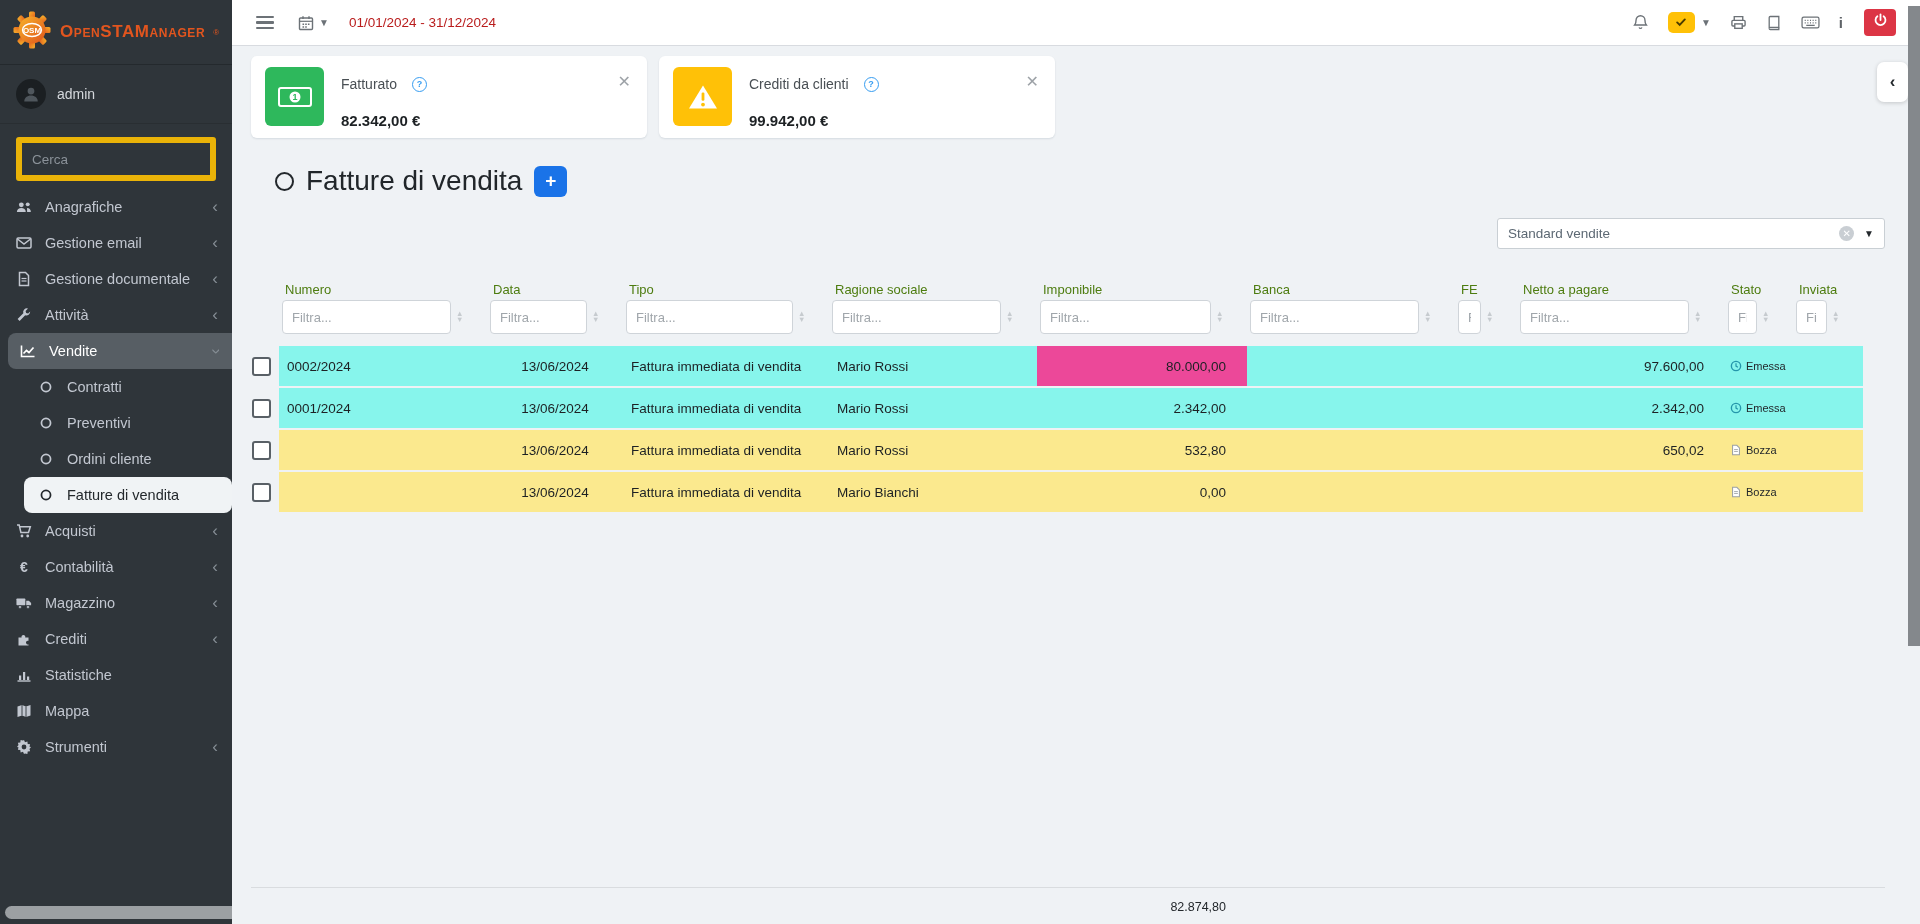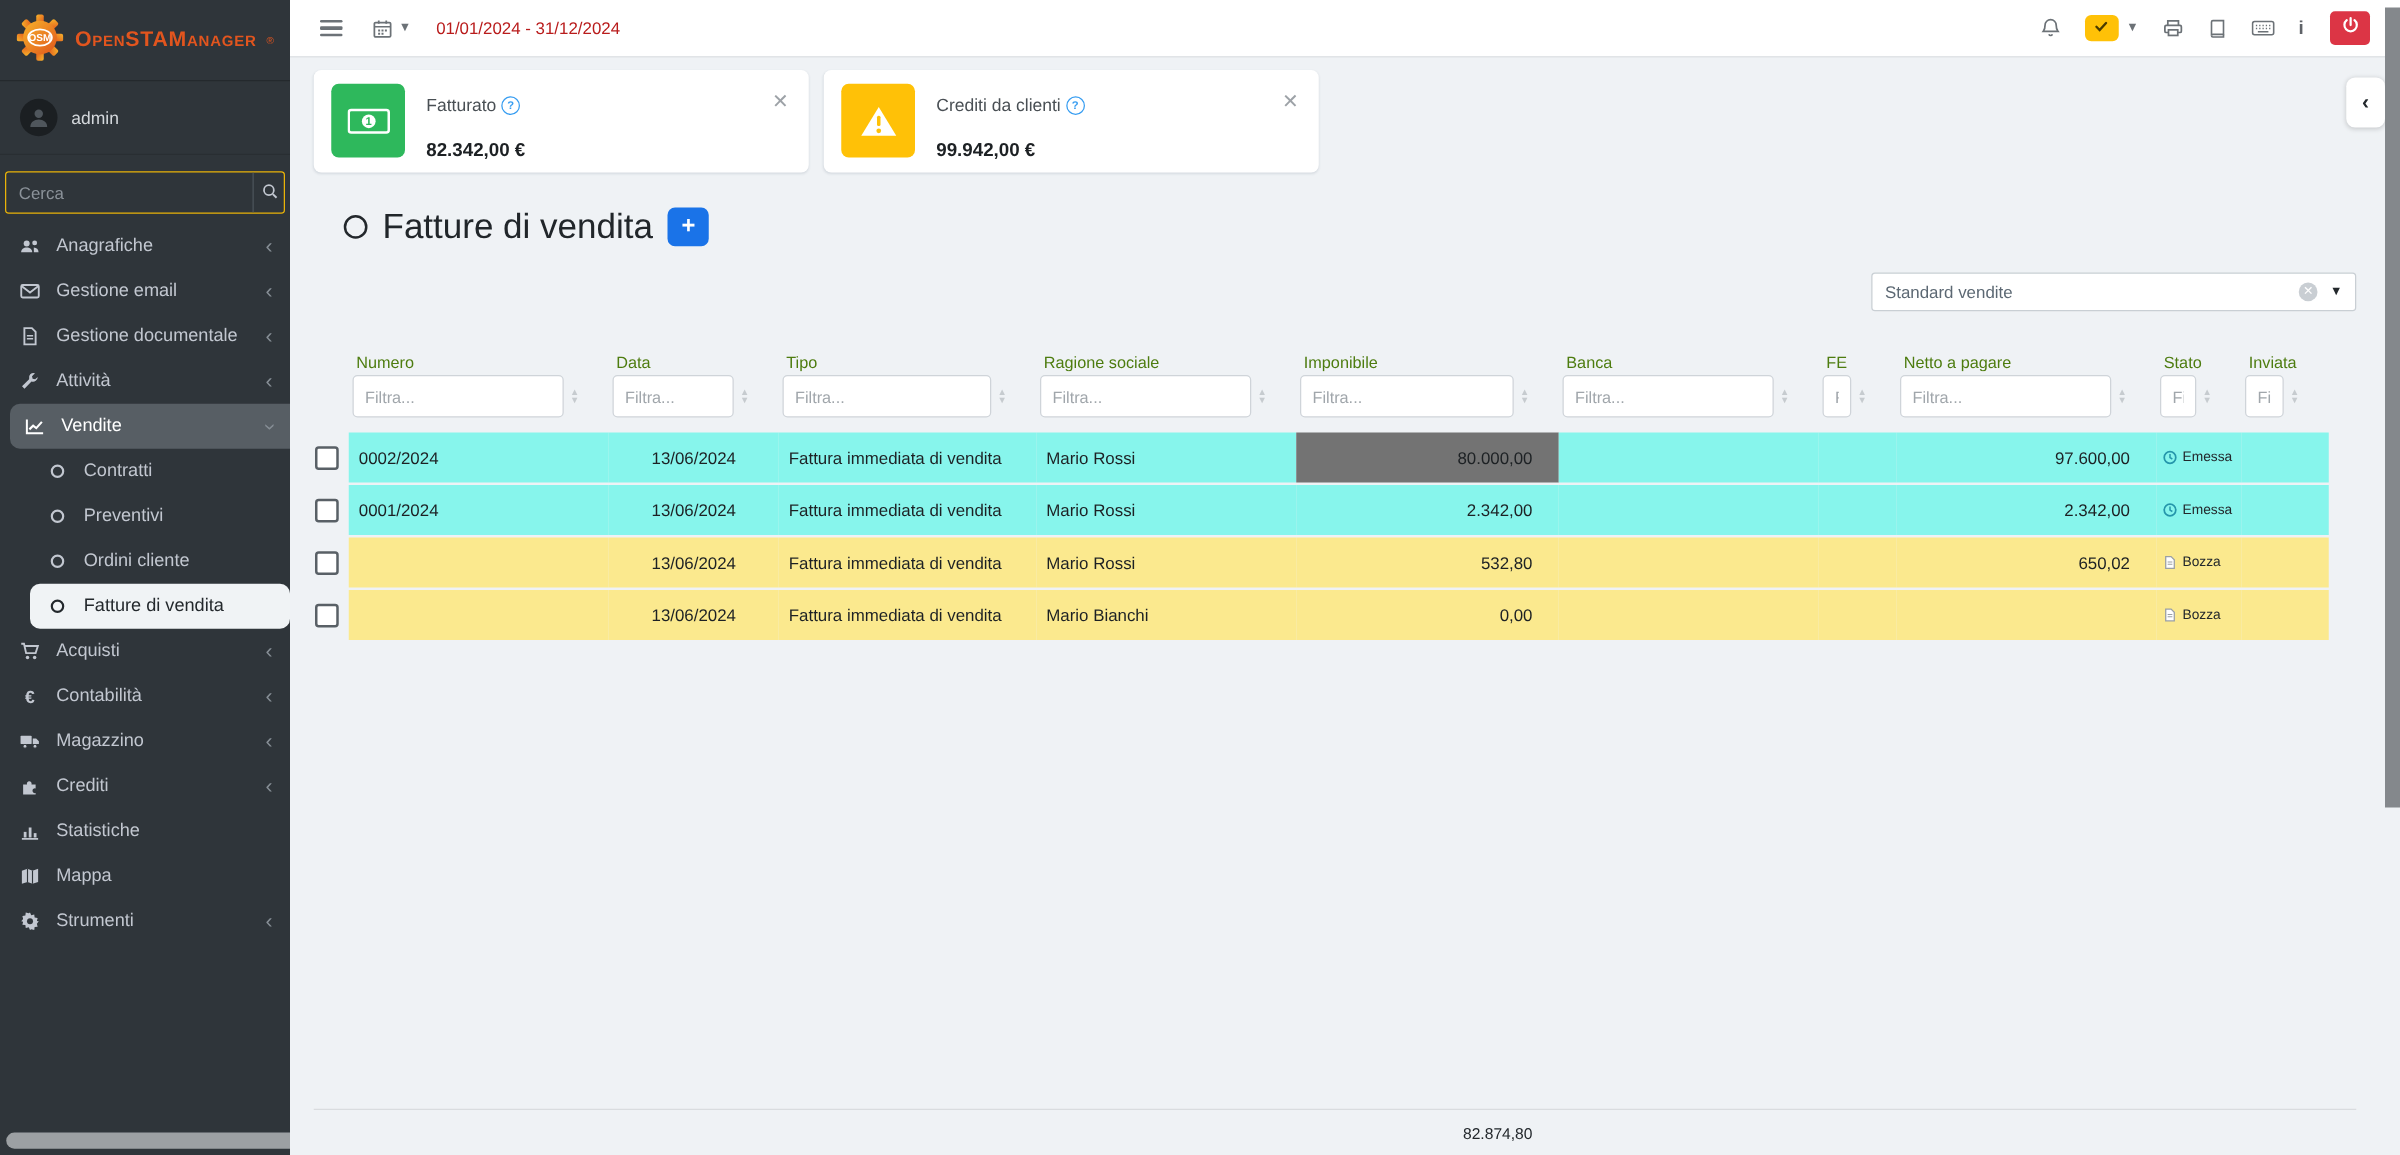--- a/index.html
+++ b/index.html
@@ -7,21 +7,21 @@
   .app{display:flex;width:1920px;height:924px}
 
   
   .sidebar{width:232px;flex-shrink:0;background:#2f353a;color:#c2c7d0;position:relative}
   .brand{height:64px;display:flex;align-items:center;gap:8px;padding:0 12px;border-bottom:1px solid rgba(0,0,0,.22)}
   .brand-name{color:#e2551e;font-weight:bold;font-size:17px;letter-spacing:.6px;font-variant:small-caps;white-space:nowrap}
   .brand-reg{color:#e2551e;font-size:8px;vertical-align:super}
   .user{display:flex;align-items:center;gap:11px;padding:14px 16px;border-bottom:1px solid rgba(0,0,0,.12)}
   .avatar{width:30px;height:30px;border-radius:50%;background:#1b1f22;display:flex;align-items:center;justify-content:center;overflow:hidden}
   .user-name{font-size:14px;color:#d4d8dc}
-  .search{margin:13px 4px 8px;display:flex;height:32px;border:1px solid #eab308;border-radius:3px;overflow:hidden}
+  .search{margin:13px 16px 8px;display:flex;height:32px;border:6px solid #eab308;border-radius:3px;overflow:hidden}
   .search input{flex:1;background:transparent;border:none;outline:none;color:#b2b8be;padding:0 10px;font-size:13.5px;font-family:inherit}
   .search input::placeholder{color:#8b9299}
   .search button{width:40px;background:transparent;border:none;border-left:1px solid #4c545b;color:#c2c7d0;cursor:pointer;display:flex;align-items:center;justify-content:center}
   nav{margin-top:8px}
   .nav-item{display:flex;align-items:center;gap:12px;height:36px;padding:0 14px;font-size:14.5px;cursor:pointer;white-space:nowrap}
   .nav-item .ico{width:19px;display:flex;justify-content:center;flex-shrink:0}
   .nav-item .ico svg{width:16px;height:16px}
   .chev{margin-left:auto;color:#868e95;font-size:17px;line-height:1;transform:translateY(-1px)}
   .chev.open{transform:rotate(-90deg)}
   .nav-item.parent-active{background:#575e64;color:#fff;border-radius:8px 0 0 8px;margin-left:8px;padding-left:10px}
@@ -43,21 +43,21 @@
   .check-toggle{width:27px;height:21px;border-radius:5px;display:flex;align-items:center;justify-content:center;cursor:pointer}
   .power-btn{width:32px;height:27px;border-radius:4px;display:flex;align-items:center;justify-content:center;cursor:pointer;margin-left:2px}
   .info-i{font-weight:bold;font-size:15px;color:#5f6368;cursor:pointer}
 
   .content{flex:1;display:flex;flex-direction:column;padding:10px 35px 0 19px;box-sizing:border-box;overflow:hidden}
 
   
   .cards{display:flex;gap:12px}
   .card{width:396px;height:82px;background:#fff;border-radius:6px;box-shadow:0 1px 2px rgba(60,75,100,.14);display:flex;gap:17px;padding:11px 14px;box-sizing:border-box;position:relative}
   .card-icon{width:59px;height:59px;border-radius:6px;display:flex;align-items:center;justify-content:center;flex-shrink:0}
-  .card-title{font-size:14px;color:#494f54;margin-top:9px;display:flex;align-items:center;gap:4px}
+  .card-title{font-size:14px;color:#494f54;margin-top:9px;display:flex;align-items:center;gap:15px}
   .card-value{font-size:15px;font-weight:bold;color:#1d2124;margin-top:20px}
   .help{width:13px;height:13px;border-radius:50%;border:1.4px solid #379df1;color:#379df1;font-size:9px;display:inline-flex;align-items:center;justify-content:center;font-weight:bold;cursor:pointer}
   .card-close{position:absolute;right:16px;top:18px;color:#9da2a7;font-size:16px;cursor:pointer;line-height:1}
 
   
   .title-row{display:flex;align-items:center;gap:12px;margin-top:27px;margin-left:24px}
   .title-circle{width:19px;height:19px;border-radius:50%;border:2.6px solid #23282c;box-sizing:border-box}
   h1{margin:0;font-size:28px;font-weight:400;color:#21262a}
   .add-btn{width:33px;height:31px;background:#1a73e8;border:none;border-radius:6px;color:#fff;font-size:19px;font-weight:bold;cursor:pointer;display:flex;align-items:center;justify-content:center;line-height:0}
 
@@ -523,21 +523,21 @@
         </div>
       <div id="tbody" class="tbody">
           <div class="trow" style="grid-template-columns: 28px 208px 136px 206px 208px 210px 208px 62px 208px 68px 70px;">
             <div class="cell cb-cell">
               <span class="cbx"></span>
             </div>
             <div class="cell al-left" style="background: rgb(135, 245, 236);">0002/2024</div>
             <div class="cell al-center" style="background: rgb(135, 245, 236);">13/06/2024</div>
             <div class="cell al-left" style="background: rgb(135, 245, 236);">Fattura immediata di vendita</div>
             <div class="cell al-left" style="background: rgb(135, 245, 236);">Mario Rossi</div>
-            <div class="cell al-right" style="background: #737373;">80.000,00</div>
+            <div class="cell al-right" style="background: #ec4899;">80.000,00</div>
             <div class="cell al-left" style="background: rgb(135, 245, 236);"></div>
             <div class="cell al-left" style="background: rgb(135, 245, 236);"></div>
             <div class="cell al-right" style="background: rgb(135, 245, 236);">97.600,00</div>
             <div class="cell al-left stato-cell" style="background: rgb(135, 245, 236);">
               <span class="ico">
                 <svg viewBox="0 0 14 14">
                   <circle cx="7" cy="7" r="5.4" fill="none" stroke="#2596ab" stroke-width="1.6"></circle>
                   <path d="M7 3.8v3.3l2.2 1.3" fill="none" stroke="#2596ab" stroke-width="1.4"></path>
                 </svg>
               </span>

